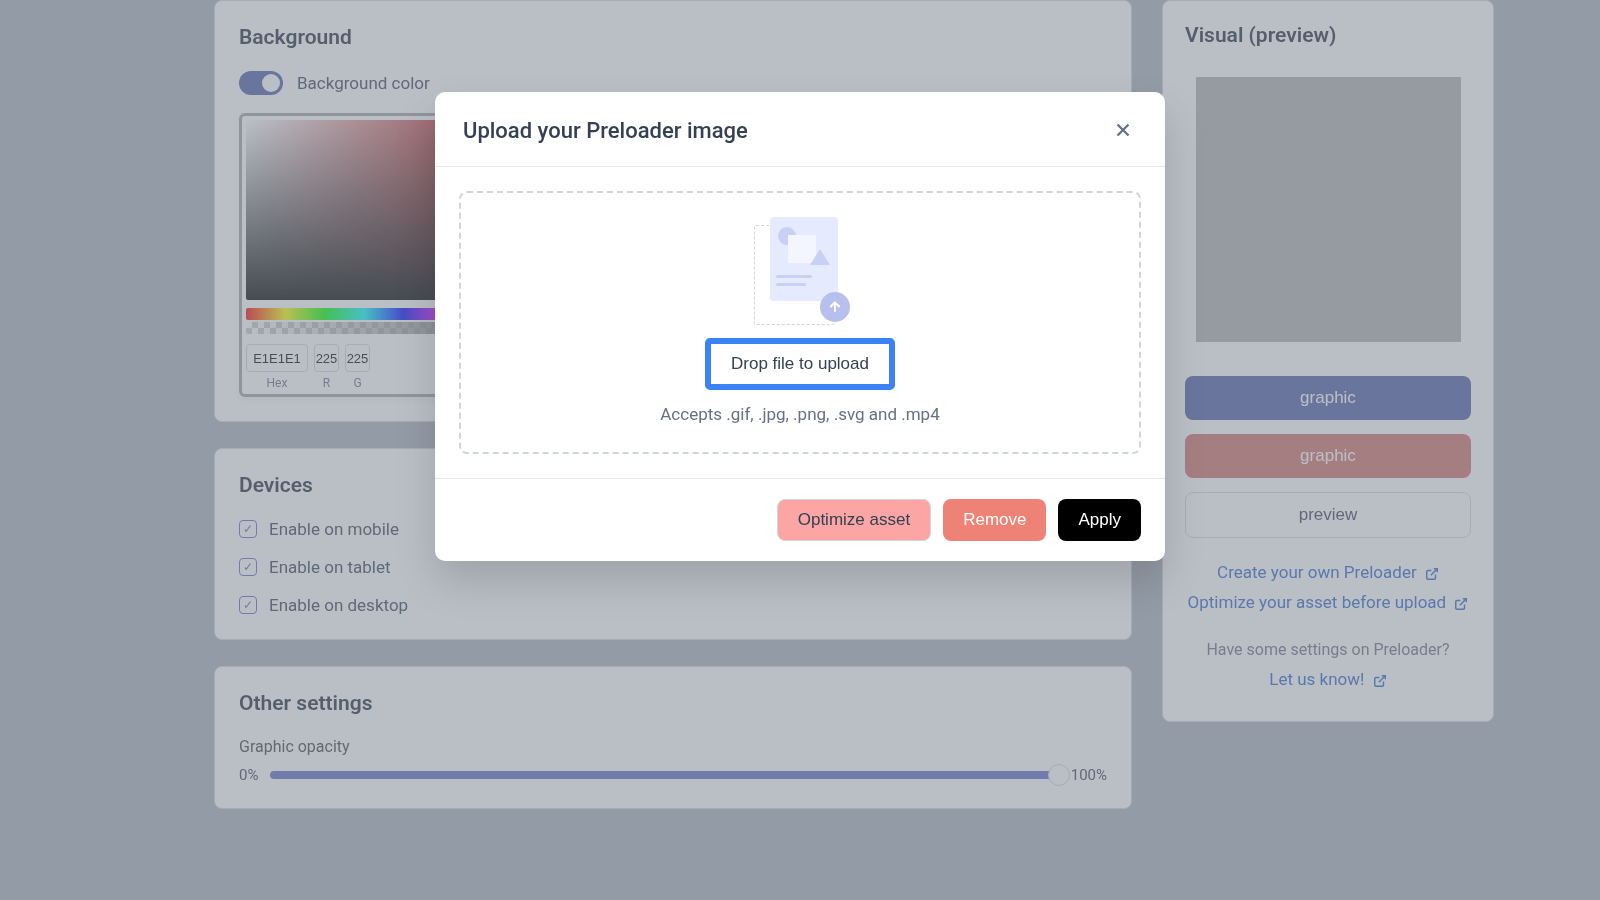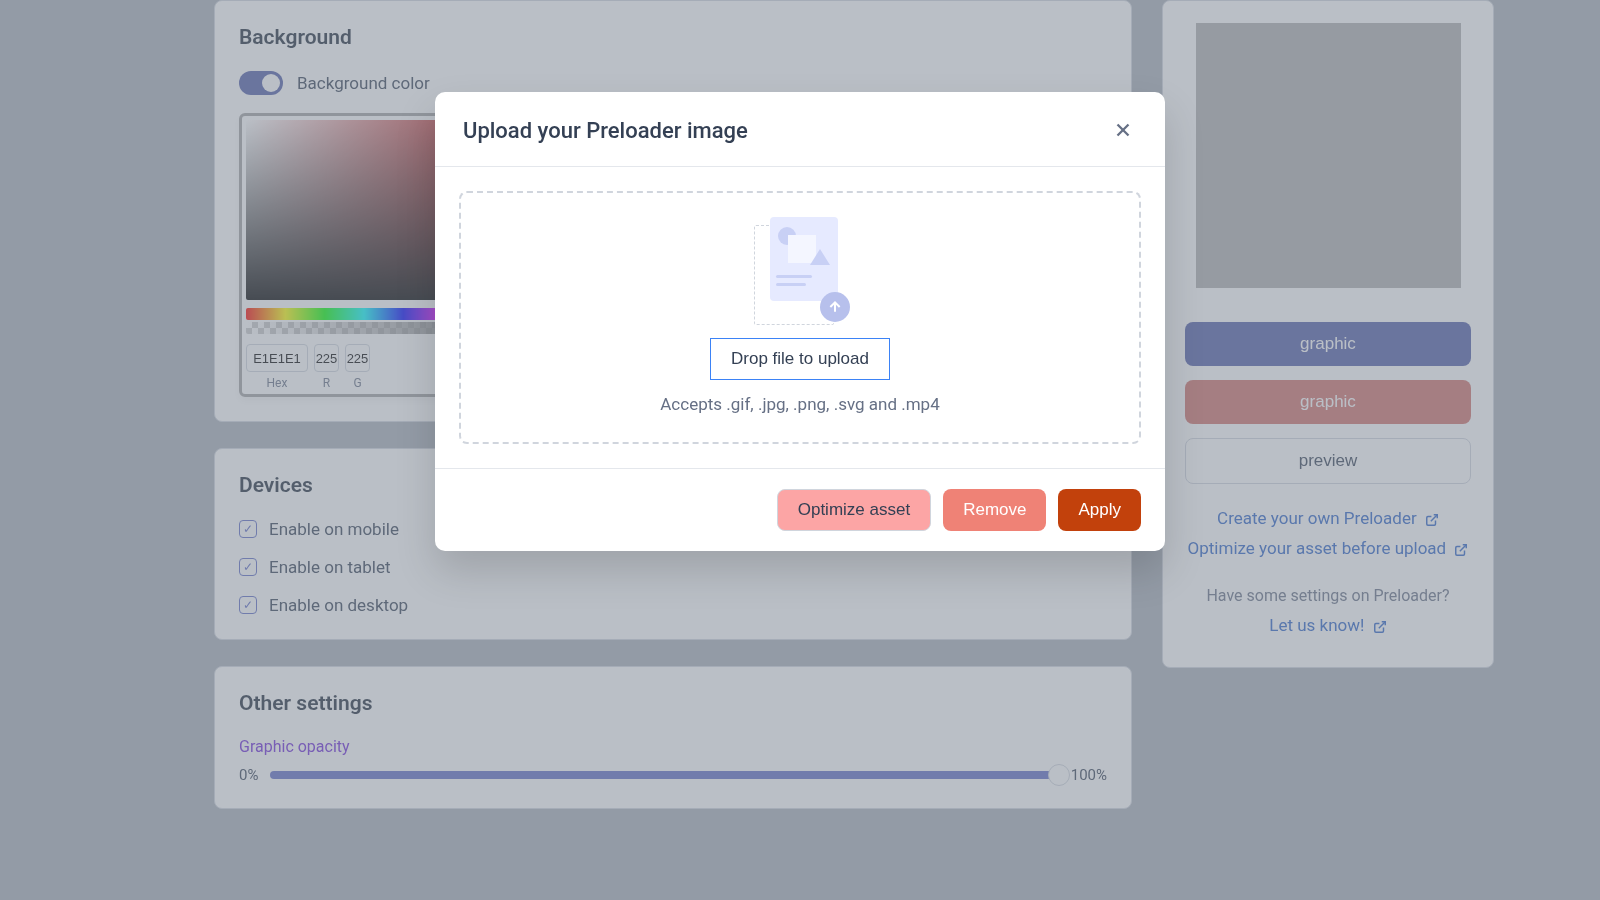--- a/index.html
+++ b/index.html
@@ -136,21 +136,21 @@
   border: 1.5px solid #5d6bc6;
   border-radius: 4px;
   display: flex;
   align-items: center;
   justify-content: center;
   color: #5d6bc6;
   font-size: 12px;
   cursor: pointer;
 }
 .check-label { font-size: 17px; color:#344054; }
-.slider-label { font-size: 16px; color:#6d28d9; margin-bottom:10px; }
+.slider-label { font-size: 16px; color:#404040; margin-bottom:10px; }
 .slider-row { display:flex; align-items:center; gap:12px; }
 .slider-min, .slider-val { font-size:15px; color:#344054; }
 .slider-track {
   flex: 1;
   height: 8px;
   background: #5d6bc6;
   border-radius: 4px;
   position: relative;
 }
 .slider-thumb {
@@ -273,22 +273,22 @@
   width:30px;height:30px;
   background:#b7c0ec;
   border-radius:50%;
   right:0; bottom:0;
   display:flex;align-items:center;justify-content:center;
   color:#fff;
 }
 .drop-btn {
   display:inline-block;
   padding: 10px 20px;
-  border:1px solid #3b82f6;
-  border-radius:0;
+  border:6px solid #3b82f6;
+  border-radius:5px;
   font-size:17px;
   color:#344054;
   background:#fff;
   cursor:pointer;
   margin-bottom: 14px;
 }
 .accepts { font-size:17px; color:#667085; }
 .modal-footer {
   border-top:1px solid #e4e7ec;
   padding: 20px 24px;
@@ -299,21 +299,21 @@
 .mbtn {
   padding: 10px 20px;
   border-radius:8px;
   font-size:17px;
   font-weight:500;
   cursor:pointer;
   border:none;
 }
 .mbtn-outline { background:#fca5a5; border:1px solid #d0d5dd; color:#344054; }
 .mbtn-danger { background:#ef8276; color:#fff; }
-.mbtn-primary { background:#c2410c; color:#fff; }
+.mbtn-primary { background:#000000; color:#fff; }
 </style>
 </head>
 <body>
 
 <div class="page">
   <div class="left-col">
     <div class="card">
       <div class="section-title">Background</div>
       <div class="toggle-row">
         <div class="toggle"></div>
@@ -364,20 +364,21 @@
         <div class="slider-track">
           <div class="slider-thumb"></div>
         </div>
         <span class="slider-val">100%</span>
       </div>
     </div>
   </div>
 
   <div class="right-col">
     <div class="card" style="padding:22px;">
+      <div class="section-title">Visual (preview)</div>
       <div class="preview-box"></div>
       <button class="btn btn-primary"><span>graphic</span></button>
       <button class="btn btn-danger"><span>graphic</span></button>
       <button class="btn btn-secondary"><span>preview</span></button>
       <a class="link">
         <span>Create your own Preloader</span>
         <svg width="14" height="14" viewBox="0 0 24 24" fill="none" stroke="currentColor" stroke-width="2.5">
             <path d="M18 13v6a2 2 0 0 1-2 2H5a2 2 0 0 1-2-2V8a2 2 0 0 1 2-2h6"></path>
             <polyline points="15 3 21 3 21 9"></polyline>
             <line x1="10" y1="14" x2="21" y2="3"></line>

